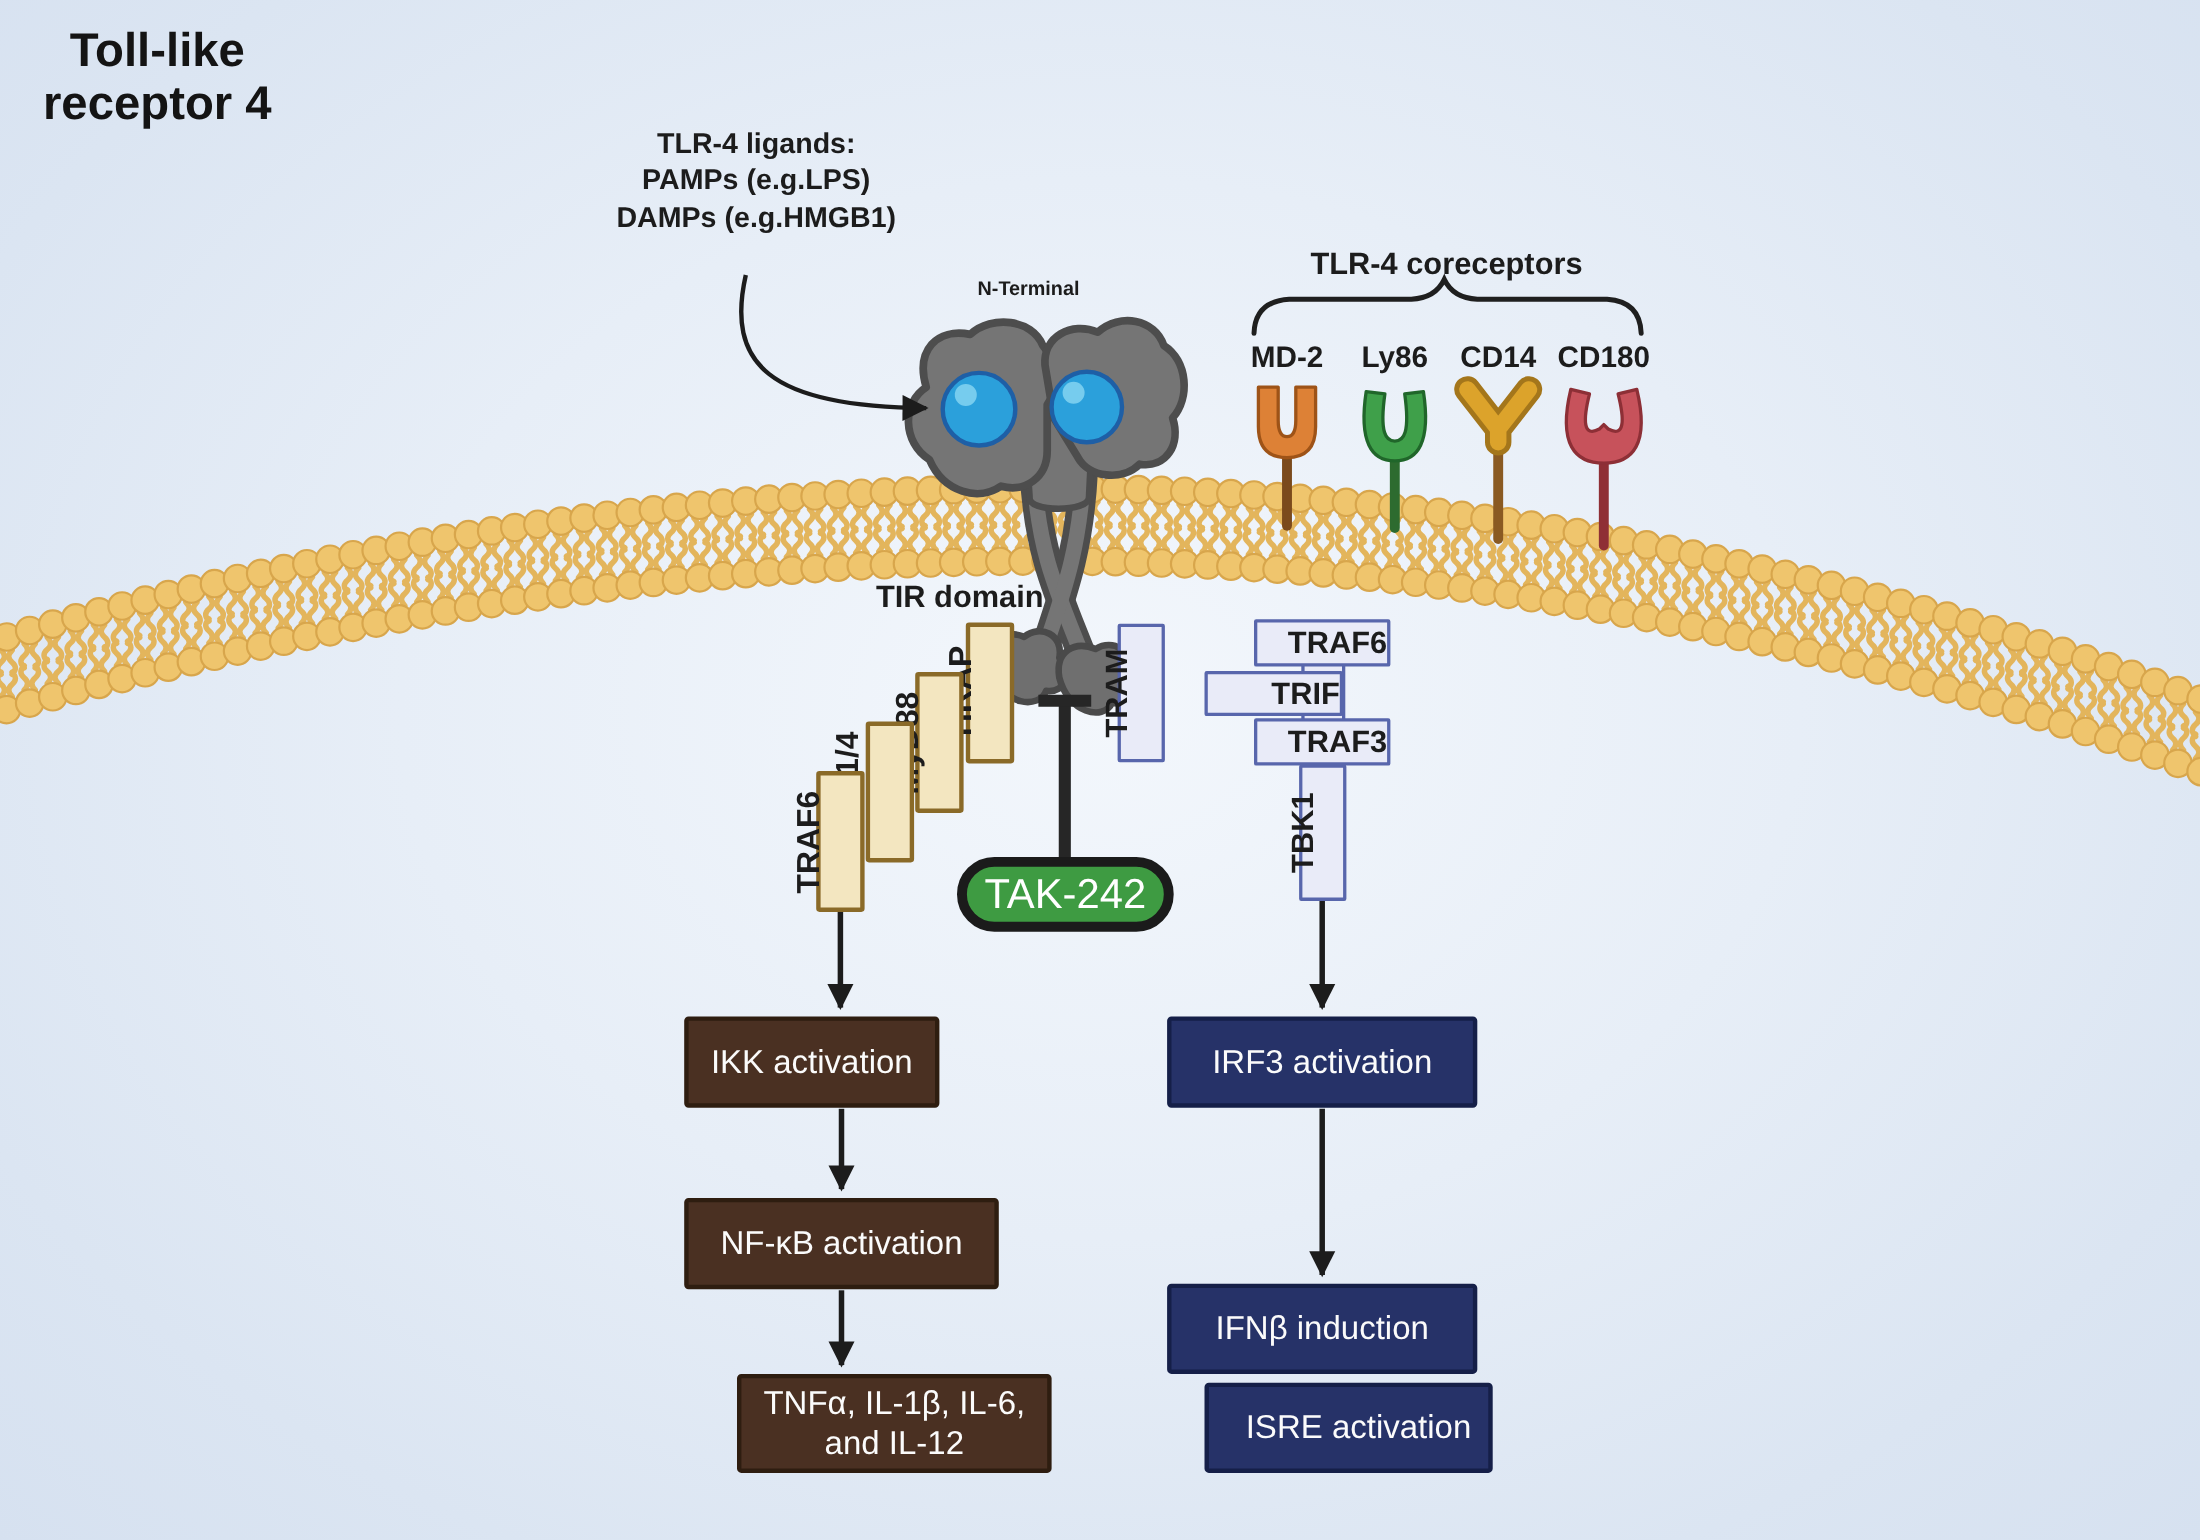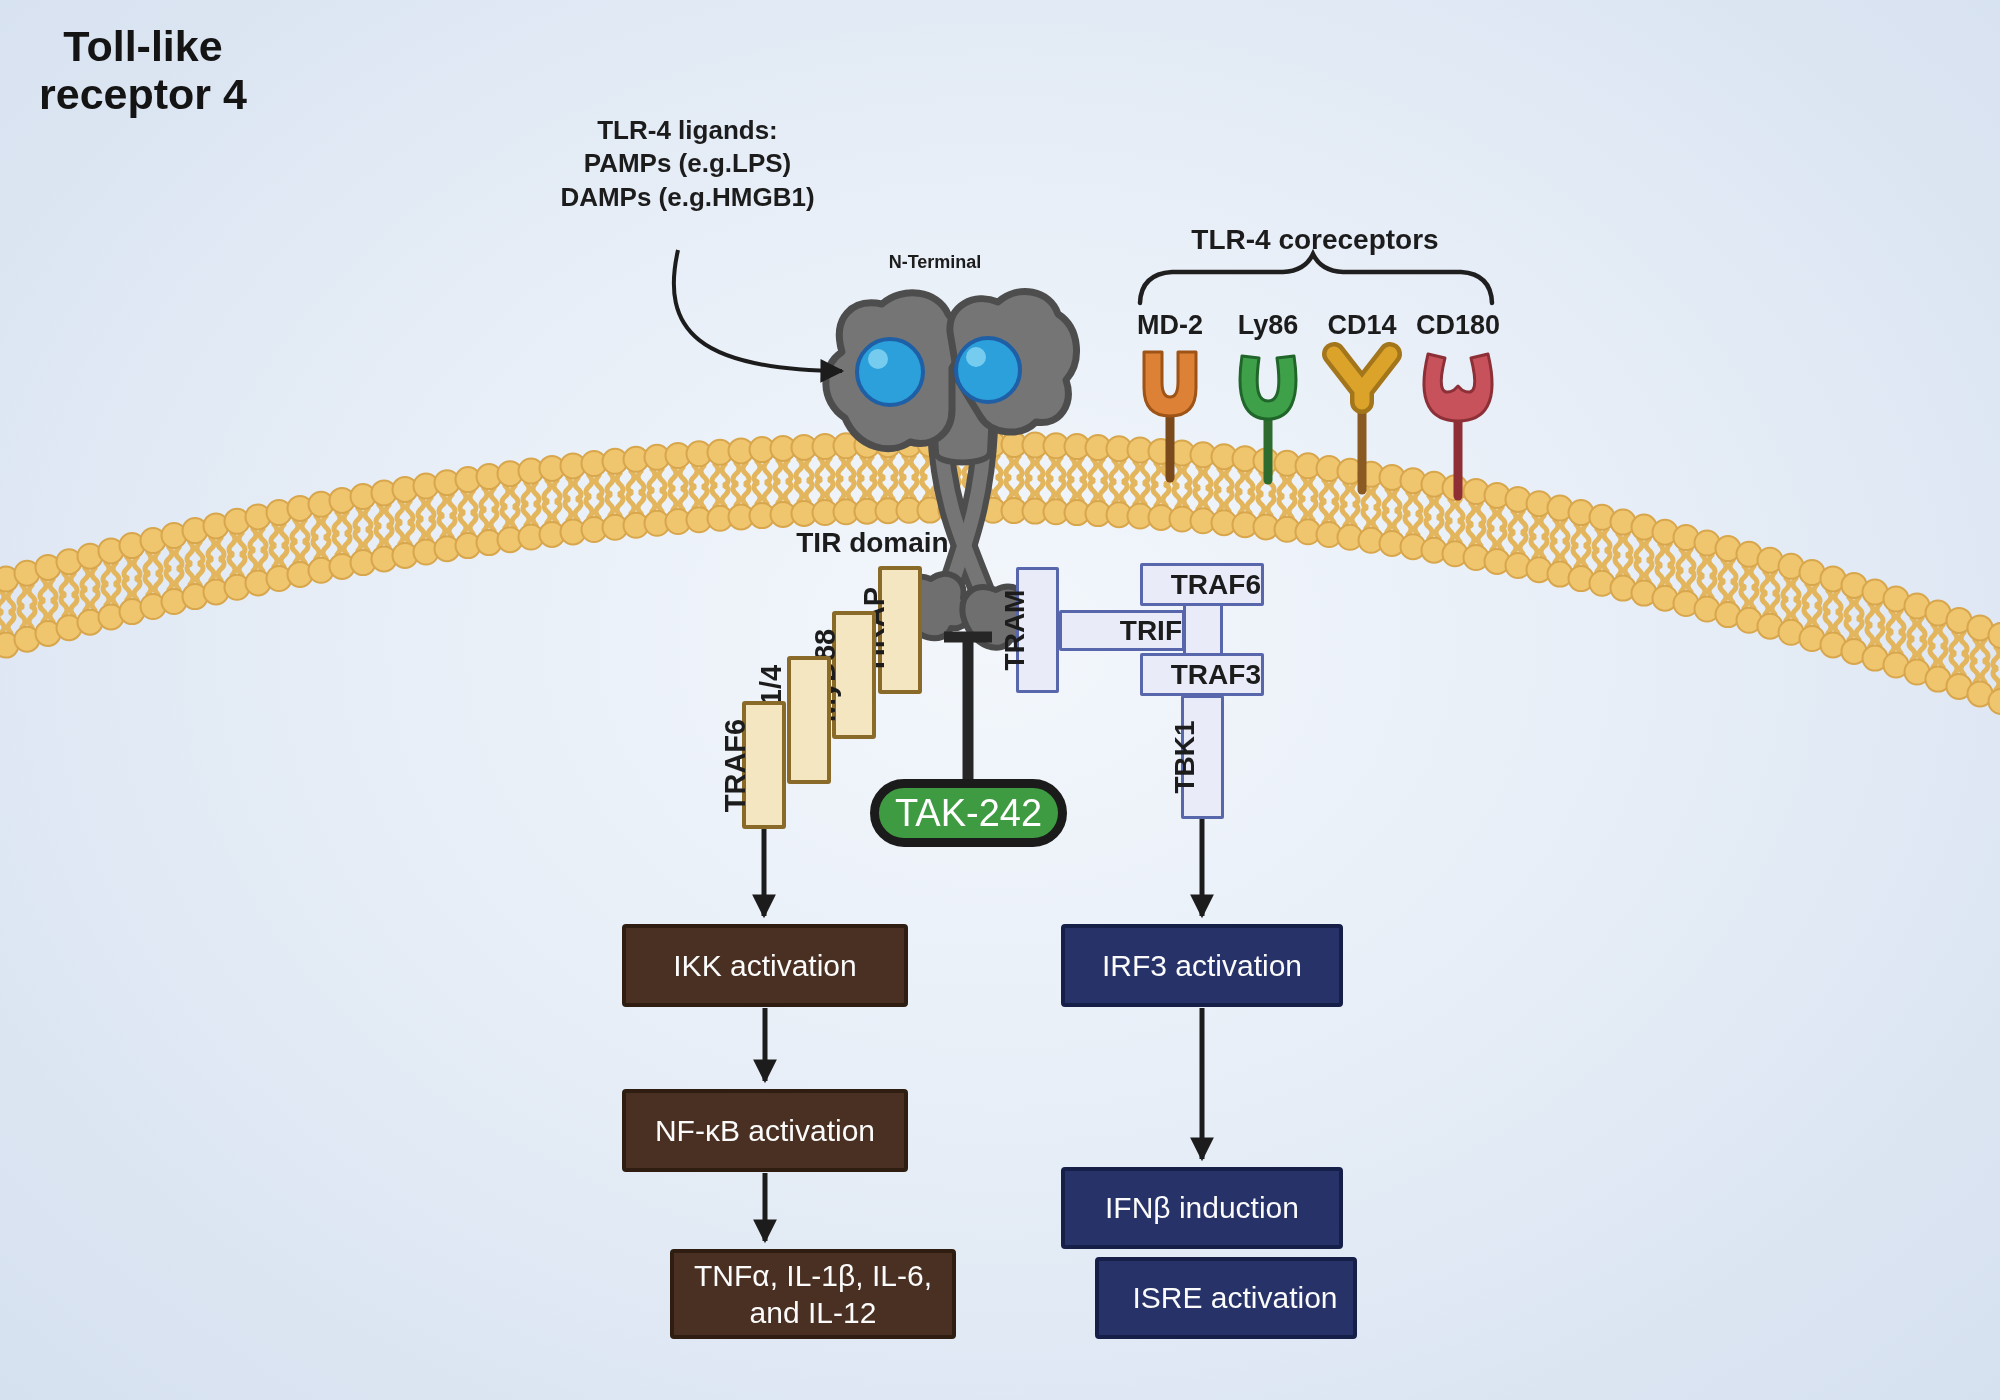--- a/index.html
+++ b/index.html
@@ -346,39 +346,39 @@
     <span>MyD88</span>
     </div>
   <div class="vbox tan" style="left:787px;top:656px;width:44px;height:128px;">
     <span>IRAK1/4</span>
     </div>
   <div class="vbox tan" style="left:742px;top:701px;width:44px;height:128px;">
     <span>TRAF6</span>
     </div>
 
   <div class="hbox lav" style="left:1183px;top:601px;width:40px;height:56px;z-index:1;"></div>
-  <div class="hbox lav" style="left:1059px;top:610px;width:126px;height:41px;z-index:2;">
+  <div class="hbox lav" style="left:1095px;top:610px;width:126px;height:41px;z-index:2;">
     <span>TRIF</span>
     </div>
   <div class="vbox lav" style="left:1016px;top:567px;width:43px;height:126px;z-index:3;">
     <span>TRAM</span>
     </div>
   <div class="hbox lav" style="left:1140px;top:563px;width:124px;height:43px;z-index:3;">
     <span>TRAF6</span>
     </div>
   <div class="hbox lav" style="left:1140px;top:653px;width:124px;height:43px;z-index:3;">
     <span>TRAF3</span>
     </div>
   <div class="vbox lav" style="left:1181px;top:695px;width:43px;height:124px;z-index:2;">
     <span>TBK1</span>
     </div>
 
   <div class="abs tak">TAK-242</div>
 
 
-  <div class="abs res brown" style="left:622px;top:924px;width:286px;height:83px;">IKK activation</div>
+  <div class="abs res brown" style="left:622px;top:924px;width:232px;height:83px;">IKK activation</div>
   <div class="abs res brown" style="left:622px;top:1089px;width:286px;height:83px;">NF-κB activation</div>
   <div class="abs res brown" style="left:622px;top:1249px;width:286px;height:90px;margin-left:48px;">TNFα, IL-1β, IL-6, and IL-12</div>
 
   <div class="abs res navy" style="left:1061px;top:924px;width:282px;height:83px;">IRF3 activation</div>
   <div class="abs res navy" style="left:1061px;top:1167px;width:282px;height:82px;">IFNβ induction</div>
   <div class="abs res navy" style="left:1095px;top:1257px;width:262px;height:82px;padding-left:26px;">ISRE activation</div>
 </div>
 
 </body></html>

